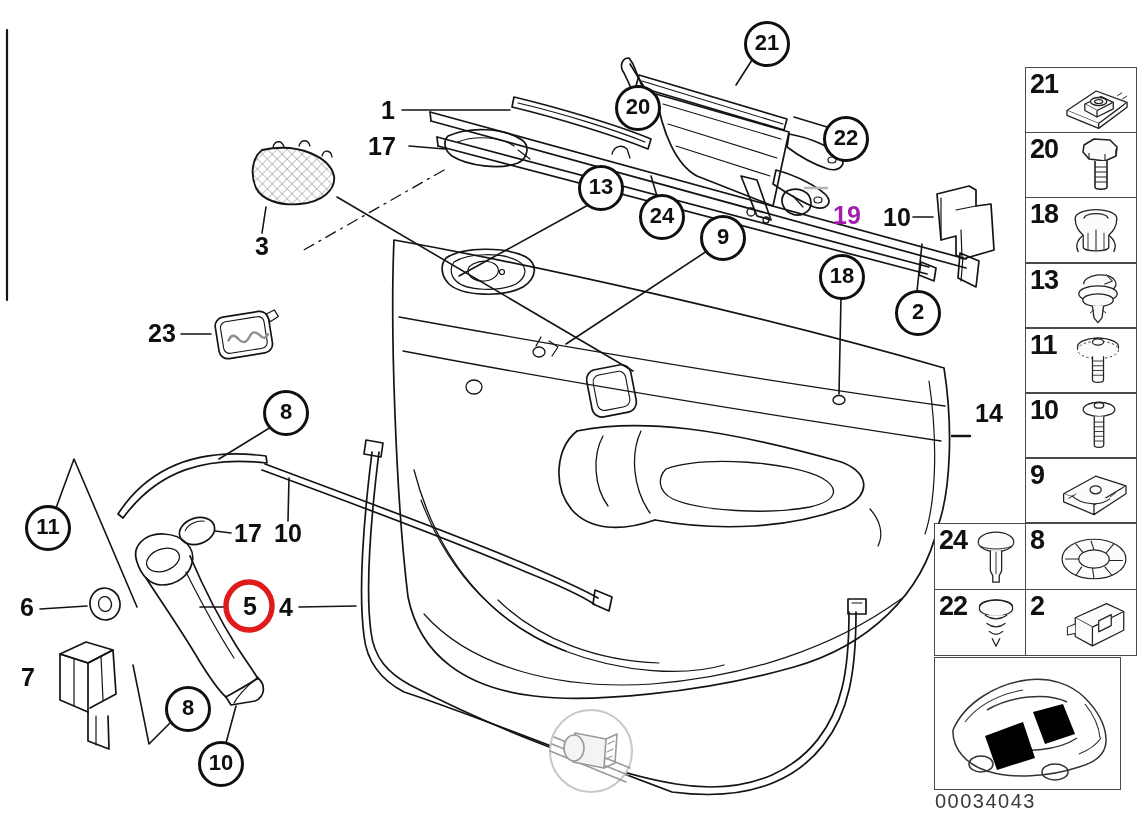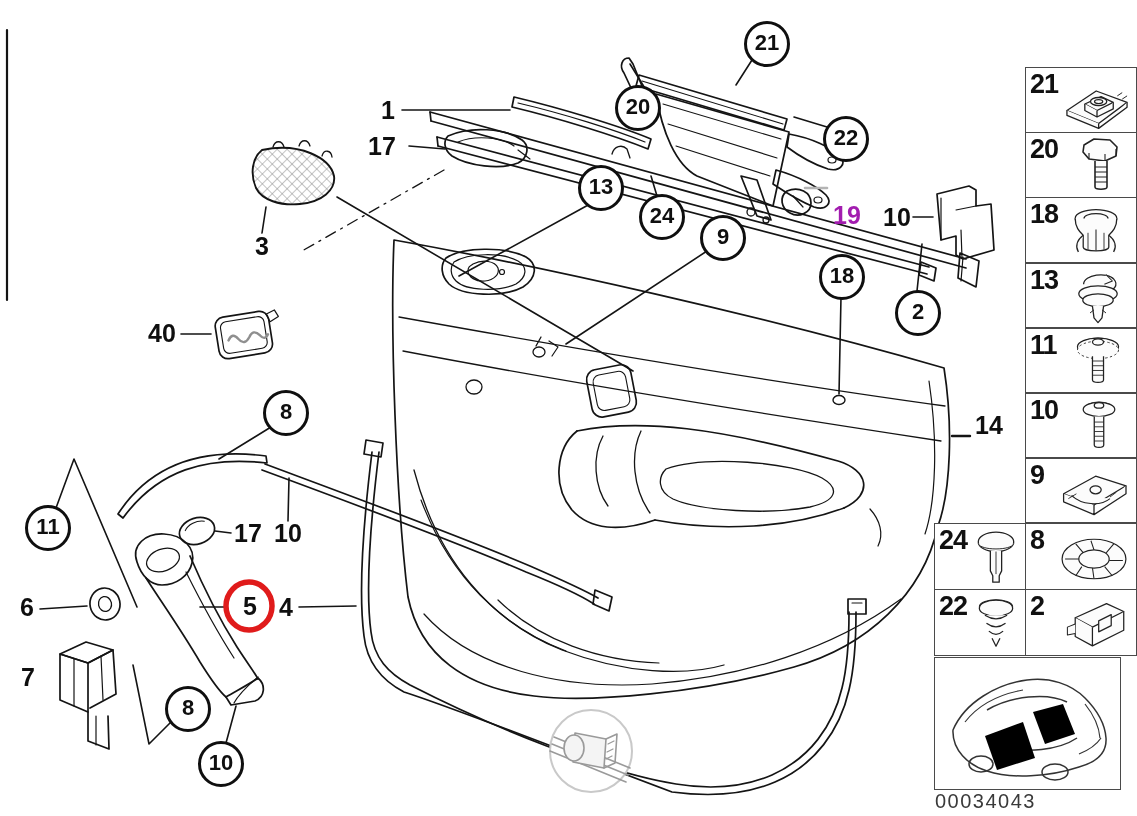--- a/index.html
+++ b/index.html
@@ -230,32 +230,32 @@
       </g>
 
       <ellipse cx="249" cy="606" rx="23" ry="24" stroke-width="5.5" fill="none" stroke="#e01b1b"></ellipse>
     </g>
   </svg>
 
   <div>
     <div class="lb" style="left:388px;top:110px">1</div>
     <div class="lb" style="left:382px;top:146px">17</div>
     <div class="lb" style="left:262px;top:246px">3</div>
-    <div class="lb" style="left:162px;top:333px">40</div>
+    <div class="lb" style="left:162px;top:333px">23</div>
     <div class="co" style="left:766px;top:43px">21</div>
     <div class="co" style="left:637px;top:107px">20</div>
     <div class="co" style="left:845px;top:138px">22</div>
     <div class="lb dim" style="left:847px;top:186px">19</div>
     <div class="co" style="left:600px;top:187px">13</div>
     <div class="co" style="left:661px;top:216px">24</div>
     <div class="co" style="left:722px;top:237px">9</div>
     <div class="co" style="left:841px;top:276px">18</div>
     <div class="co" style="left:917px;top:312px">2</div>
     <div class="lb" style="left:897px;top:217px">10</div>
-    <div class="lb" style="left:989px;top:425px">14</div>
+    <div class="lb" style="left:989px;top:413px">14</div>
     <div class="co" style="left:285px;top:412px">8</div>
     <div class="co" style="left:47px;top:527px">11</div>
     <div class="lb" style="left:248px;top:533px">17</div>
     <div class="lb" style="left:288px;top:533px">10</div>
     <div class="lb" style="left:27px;top:607px">6</div>
     <div class="lb" style="left:250px;top:606px">5</div>
     <div class="lb" style="left:286px;top:607px">4</div>
     <div class="lb" style="left:28px;top:677px">7</div>
     <div class="co" style="left:187px;top:708px">8</div>
     <div class="co" style="left:220px;top:763px">10</div>

